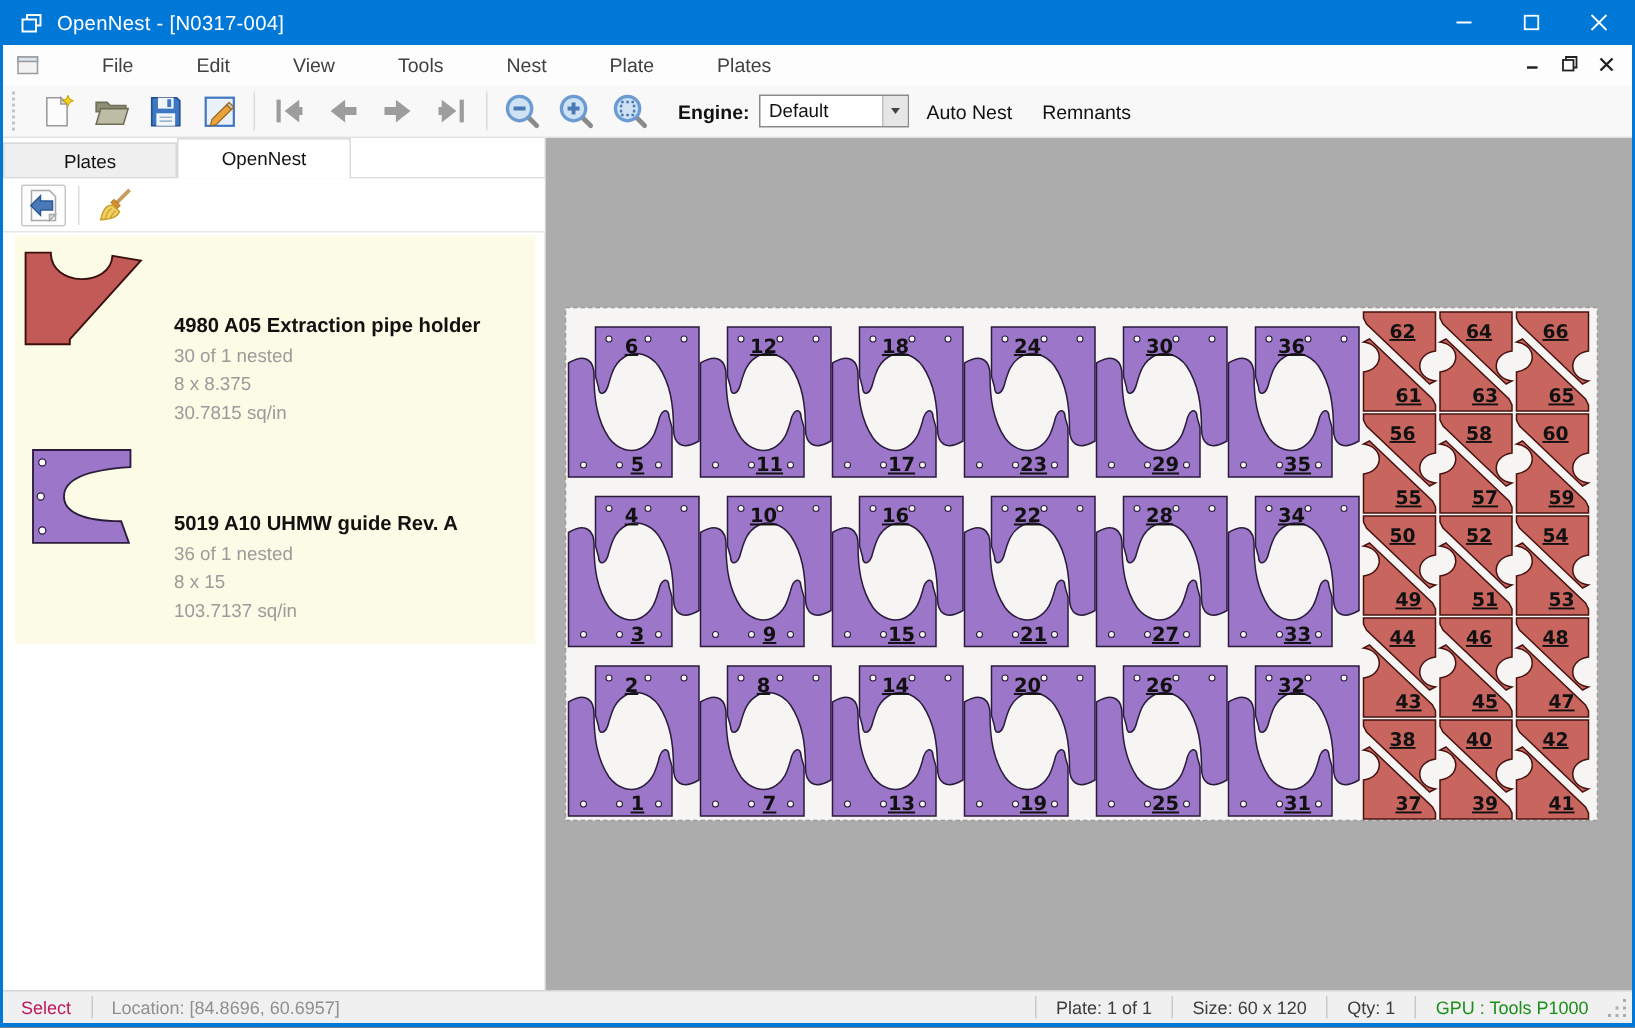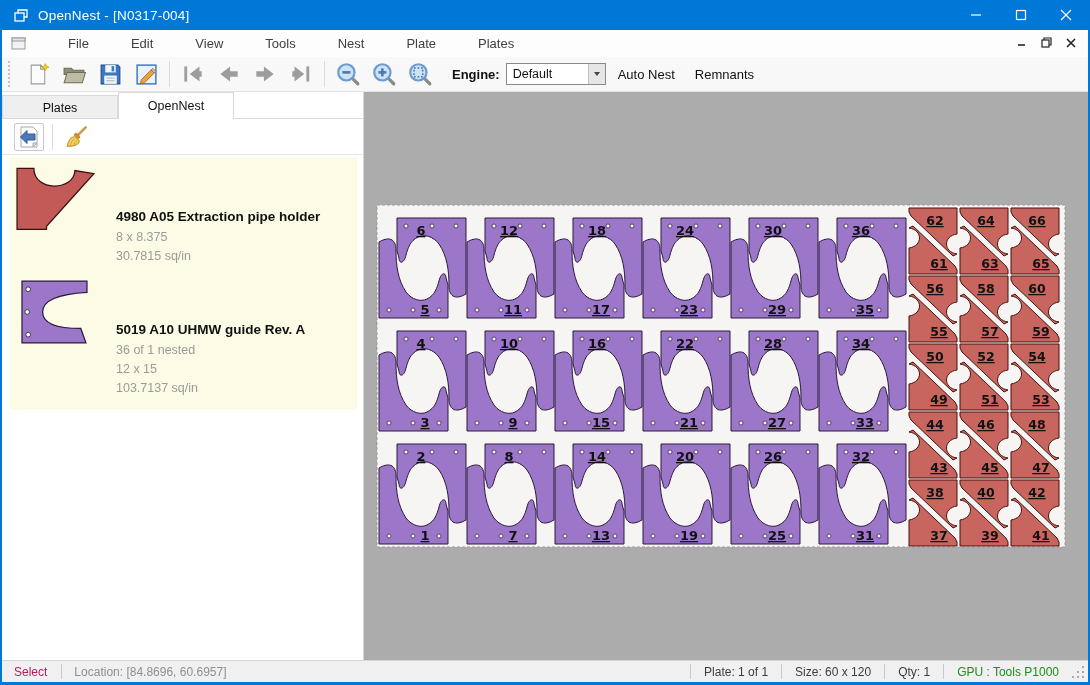--- a/index.html
+++ b/index.html
@@ -252,37 +252,38 @@
       </div>
       <div class="drawing-list">
         <div class="ditem">
           <div class="dthumb">
             <svg width="80" height="66" viewBox="0 0 76 62">
               <path d="M1,1 L17,1 C17,23 55,23 56,3 L74,6 L29,56 L29,59 L1,59 Z" fill="#c25b57" stroke="#3a0f0e" stroke-width="1.2"></path>
             </svg>
           </div>
           <div class="dtext">
             <div class="dtitle">4980 A05 Extraction pipe holder</div>
+            <div class="dline">30 of 1 nested</div>
             <div class="dline">8 x 8.375</div>
             <div class="dline">30.7815 sq/in</div>
           </div>
         </div>
         <div class="ditem" style="margin-bottom:2px;">
           <div class="dthumb">
             <svg width="78" height="66" viewBox="0 0 66 64">
               <path d="M1,1 L64,1 L64,12 C30,14 21,22 21,31 C21,41 33,47 58,47 L63,61 L1,61 Z" fill="#9c76c8" stroke="#2b1b3d" stroke-width="1.2"></path>
               <circle cx="7" cy="9" r="2.3" fill="#fff" stroke="#2b1b3d" stroke-width="0.8"></circle>
               <circle cx="6" cy="31" r="2.3" fill="#fff" stroke="#2b1b3d" stroke-width="0.8"></circle>
               <circle cx="7" cy="53" r="2.3" fill="#fff" stroke="#2b1b3d" stroke-width="0.8"></circle>
             </svg>
           </div>
           <div class="dtext">
             <div class="dtitle">5019 A10 UHMW guide Rev. A</div>
             <div class="dline">36 of 1 nested</div>
-            <div class="dline">12 x 15</div>
+            <div class="dline">8 x 15</div>
             <div class="dline">103.7137 sq/in</div>
           </div>
         </div>
       </div>
     </div>
 
     <div class="canvas">
       <svg id="nest-svg" width="727" height="568" viewBox="0 0 727 568">
         <defs>
           <g id="ppair">

